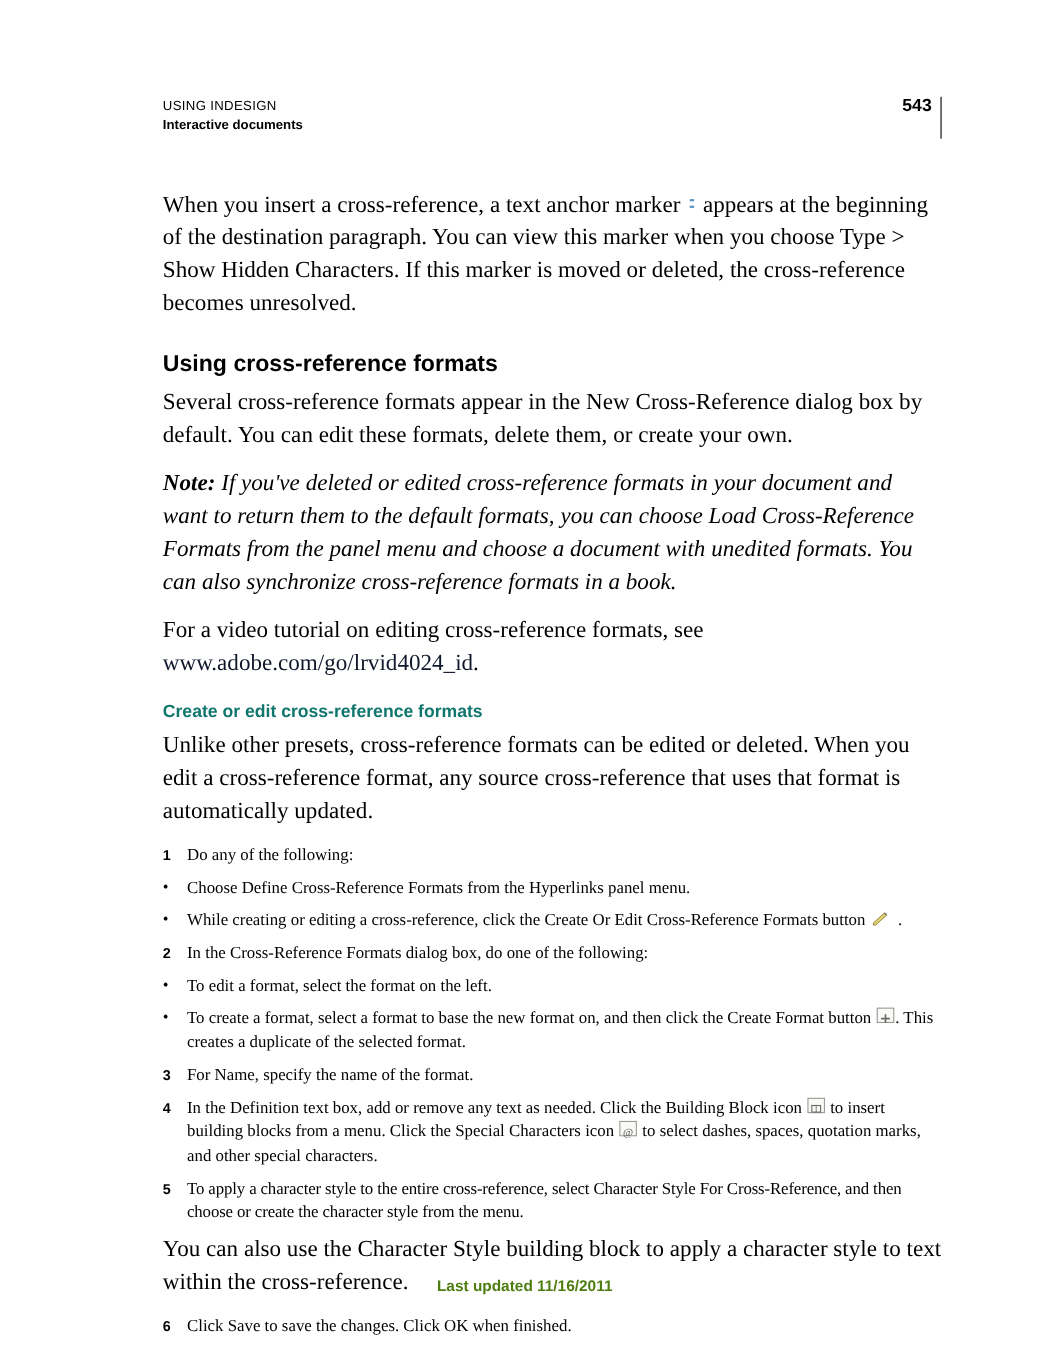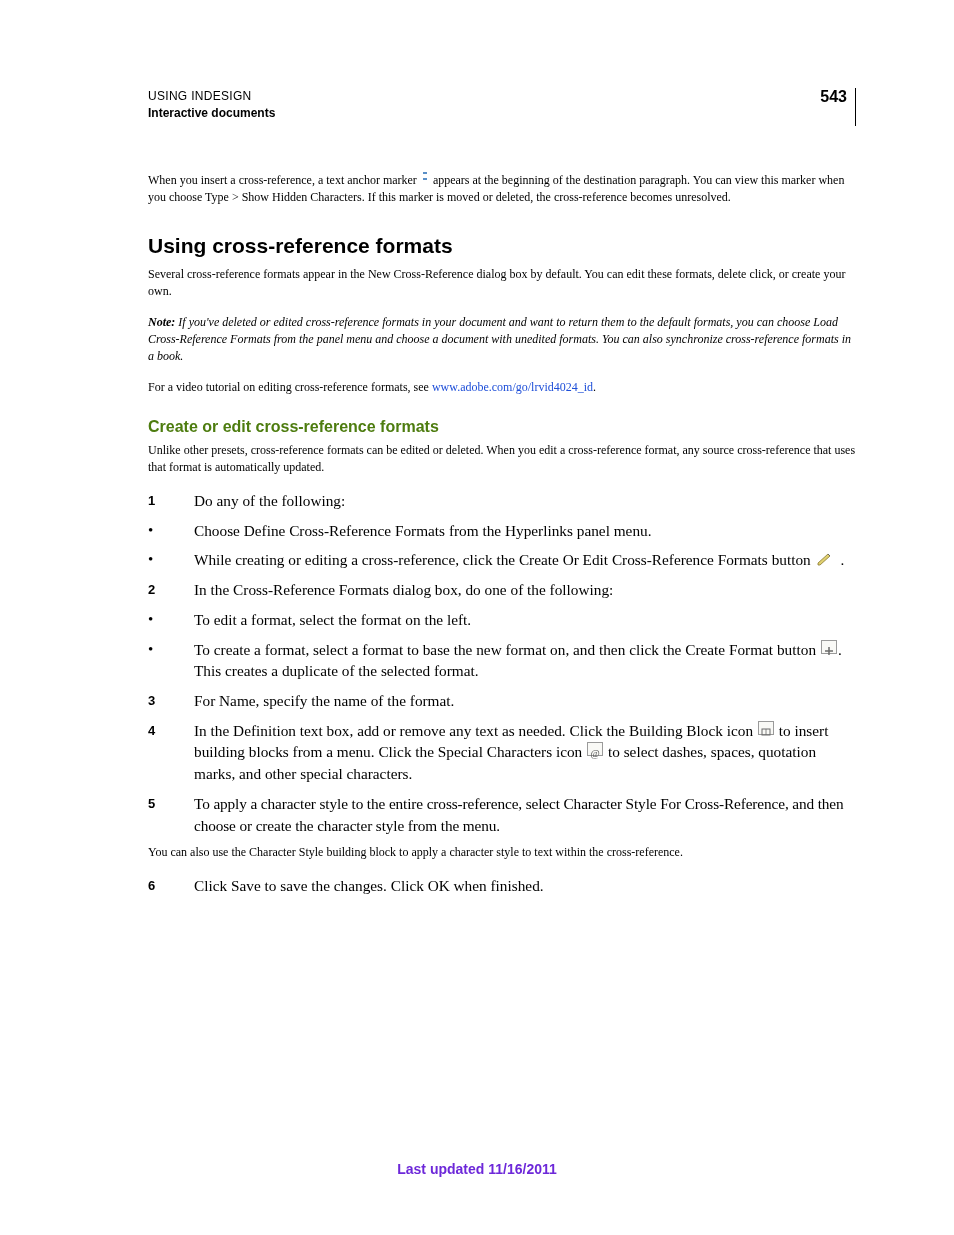--- a/index.html
+++ b/index.html
@@ -37,48 +37,48 @@
   .header-left .line2 {
     font-weight: 700;
   }
   .page-number {
     font-family: "Myriad Pro", "Segoe UI", Arial, sans-serif;
     font-size: 16px;
     font-weight: 700;
   }
   p {
     margin: 0 0 14px 0;
-    font-size: 12px;
+    font-size: 21px;
     line-height: 1.42;
     text-align: left;
   }
   .intro-para { margin-bottom: 28px; }
   h2 {
     font-family: "Myriad Pro", "Segoe UI", Arial, sans-serif;
     font-weight: 700;
     font-size: 21px;
     margin: 0 0 8px 0;
     color: #000;
   }
   h3 {
     font-family: "Myriad Pro", "Segoe UI", Arial, sans-serif;
     font-weight: 700;
     font-size: 16px;
     margin: 22px 0 6px 0;
-    color: #4d7c0f;
+    color: #0f766e;
   }
   .note-lead {
     font-weight: 700;
     font-style: italic;
   }
   .note-body {
     font-style: italic;
   }
   a.link {
-    color: #1d4ed8;
+    color: #0f172a;
     text-decoration: none;
   }
   .list {
     margin: 6px 0 0 0;
     padding: 0;
     font-size: 15.3px;
     line-height: 1.42;
   }
   .list .item {
     display: flex;
@@ -91,21 +91,21 @@
     font-size: 13px;
     font-weight: 700;
     padding-top: 2px;
   }
   .list .marker.bullet {
     font-family: inherit;
     font-size: 15px;
     font-weight: normal;
     padding-top: 0;
   }
-  .list .content { flex: 1; margin-left: 24px; }
+  .list .content { flex: 1; }
   .inline-icon {
     display: inline-block;
     width: 16px;
     height: 14px;
     vertical-align: -2px;
     border: 1px solid #9a9a9a;
     background: #f9f9f6;
     box-sizing: border-box;
     position: relative;
     margin: 0 1px;
@@ -139,21 +139,21 @@
   }
   .footer {
     position: absolute;
     bottom: 58px;
     left: 0;
     width: 100%;
     text-align: center;
     font-family: "Myriad Pro", "Segoe UI", Arial, sans-serif;
     font-size: 14px;
     font-weight: 700;
-    color: #6d28d9;
+    color: #4d7c0f;
   }
   .step5 { letter-spacing: -0.12px; }
 </style>
 </head>
 <body>
 
 <div class="page">
   <div class="header">
     <div class="header-left">
       <div class="line1">USING INDESIGN</div>
@@ -163,21 +163,21 @@
   </div>
 
   <p class="intro-para">
     <span>When you insert a cross-reference, a text anchor marker </span>
     <span class="anchor-marker"></span>
     <span> appears at the beginning of the destination paragraph. You can view this marker when you choose Type &gt; Show Hidden Characters. If this marker is moved or deleted, the cross-reference becomes unresolved.</span>
   </p>
 
   <h2>Using cross-reference formats</h2>
 
-  <p>Several cross-reference formats appear in the New Cross-Reference dialog box by default. You can edit these formats, delete click, or create your own.</p>
+  <p>Several cross-reference formats appear in the New Cross-Reference dialog box by default. You can edit these formats, delete them, or create your own.</p>
 
   <p>
     <span class="note-lead">Note:</span><span class="note-body"> If you've deleted or edited cross-reference formats in your document and want to return them to the default formats, you can choose Load Cross-Reference Formats from the panel menu and choose a document with unedited formats. You can also synchronize cross-reference formats in a book.</span>
   </p>
 
   <p>
     <span>For a video tutorial on editing cross-reference formats, see </span><a class="link">www.adobe.com/go/lrvid4024_id</a><span>.</span>
   </p>
 
   <h3>Create or edit cross-reference formats</h3>

